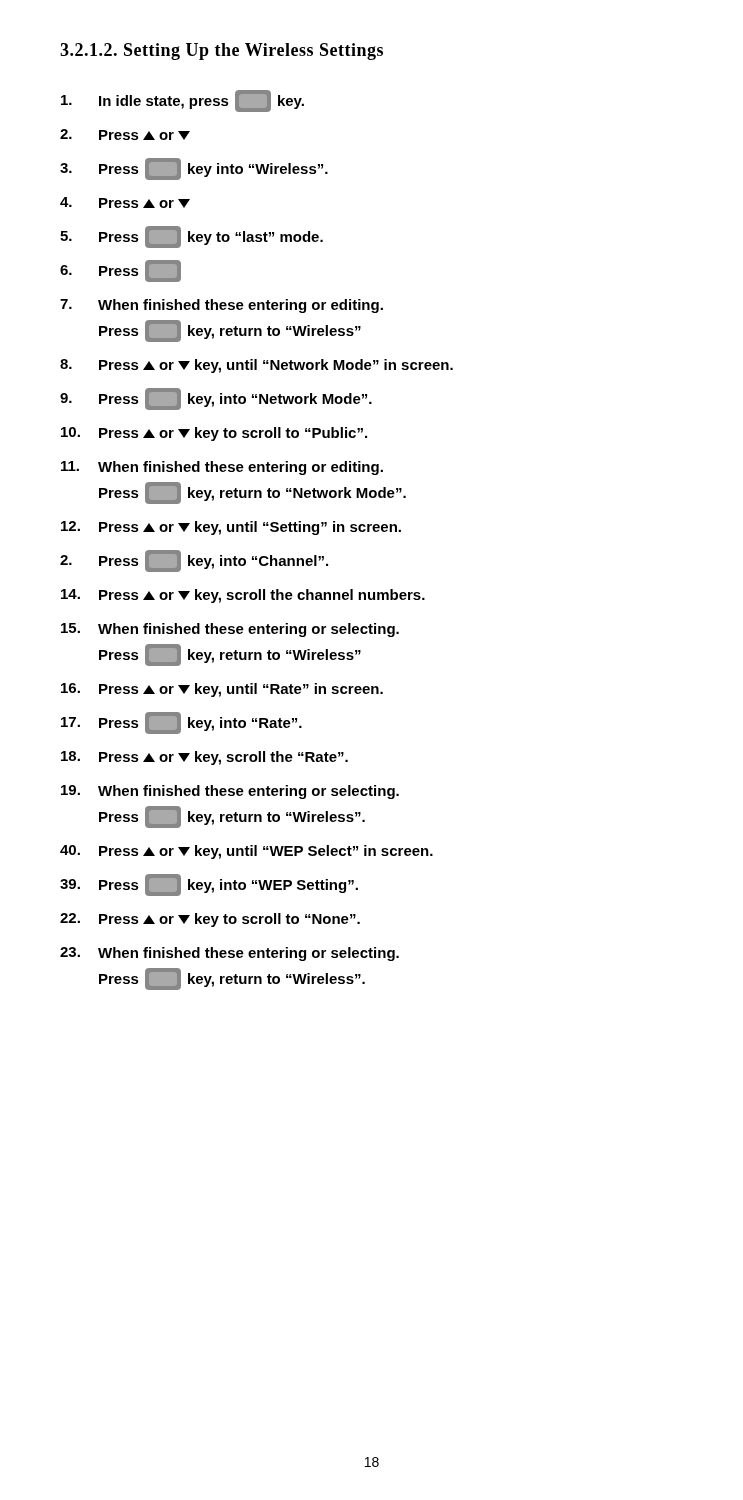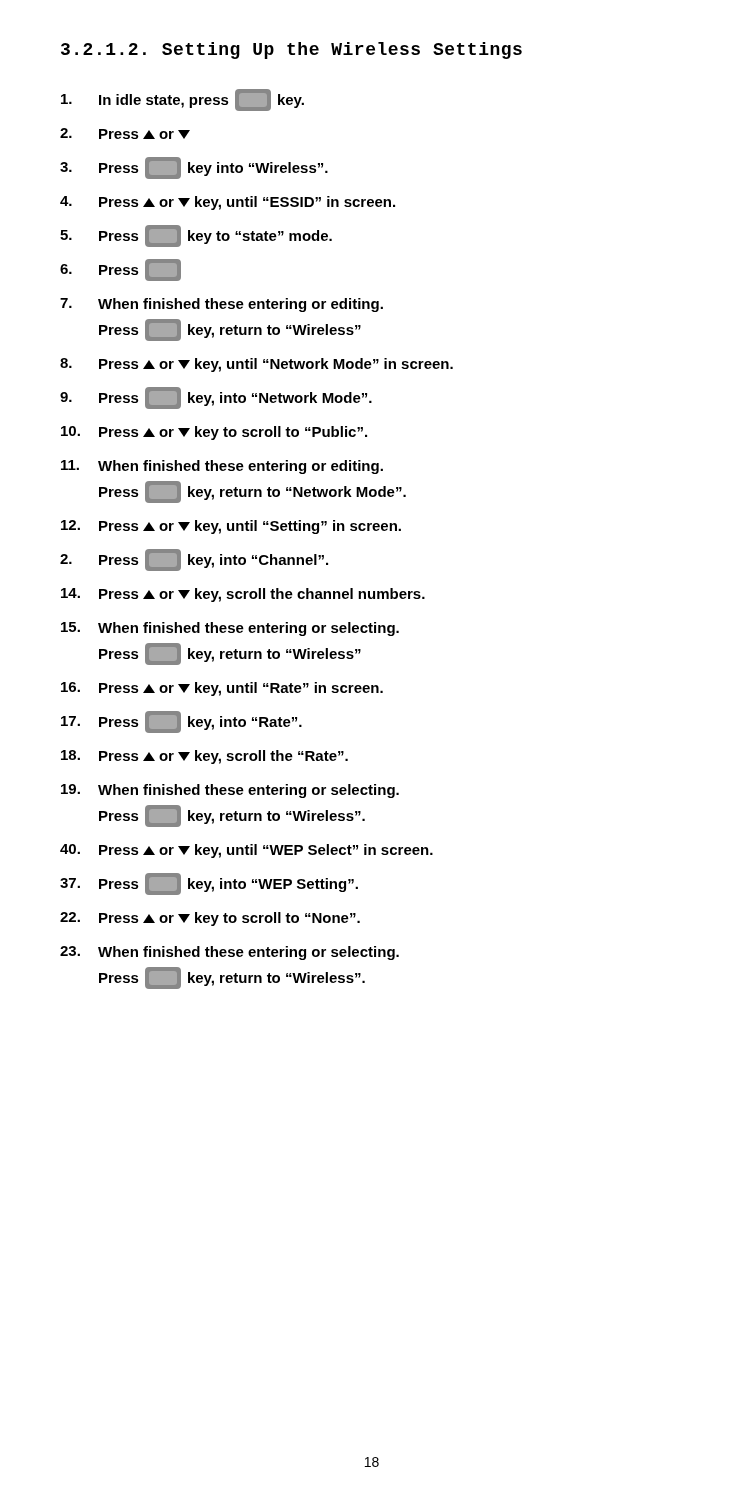--- a/index.html
+++ b/index.html
@@ -18,21 +18,21 @@
 
     .page-container {
       width: 743px;
       min-height: 1500px;
       background: #ffffff;
       padding: 40px 60px 60px 60px;
       position: relative;
     }
 
     .page-title {
-      font-family: Liberation Mono, monospace;
+      font-family: Liberation Serif, serif;
       font-size: 18px;
       font-weight: bold;
       margin-bottom: 28px;
       letter-spacing: 0.5px;
     }
 
     .instructions-list {
       list-style: none;
       padding: 0;
     }
@@ -137,30 +137,30 @@
           <div style="display: flex; align-items: center; flex-wrap: wrap; gap: 3px; font-weight: bold; font-size: 15px; line-height: 1.6;">
             <span>Press</span> 
             <span class="key-icon"></span> 
             <span>key into “Wireless”.</span>
           </div>
         </div>
       </li>
       <li class="instruction-item">
         <span class="instruction-number">4.</span>
         <div style="display: flex; flex-direction: column; gap: 2px;">
-          <div style="display: flex; align-items: center; flex-wrap: wrap; gap: 3px; font-weight: bold; font-size: 15px; line-height: 1.6;"><span>Press</span> <span class="triangle-up"></span> or <span class="triangle-down"></span> <span>key, until “ESSID” in screen.</span></div>
+          <div style="display: flex; align-items: center; flex-wrap: wrap; gap: 3px; font-weight: bold; font-size: 15px; line-height: 1.6;"><span>Press</span> <span class="triangle-up"></span> or <span class="triangle-down"></span> </div>
         </div>
       </li>
       <li class="instruction-item">
         <span class="instruction-number">5.</span>
         <div style="display: flex; flex-direction: column; gap: 2px;">
           <div style="display: flex; align-items: center; flex-wrap: wrap; gap: 3px; font-weight: bold; font-size: 15px; line-height: 1.6;">
             <span>Press</span> 
             <span class="key-icon"></span> 
-            <span>key to “state” mode.</span>
+            <span>key to “last” mode.</span>
           </div>
         </div>
       </li>
       <li class="instruction-item">
         <span class="instruction-number">6.</span>
         <div style="display: flex; flex-direction: column; gap: 2px;">
           <div style="display: flex; align-items: center; flex-wrap: wrap; gap: 3px; font-weight: bold; font-size: 15px; line-height: 1.6;">
             <span>Press</span> 
             <span class="key-icon"></span> 
           </div>
@@ -284,21 +284,21 @@
           </div>
         </div>
       </li>
       <li class="instruction-item">
         <span class="instruction-number">40.</span>
         <div style="display: flex; flex-direction: column; gap: 2px;">
           <div style="display: flex; align-items: center; flex-wrap: wrap; gap: 3px; font-weight: bold; font-size: 15px; line-height: 1.6;"><span>Press</span> <span class="triangle-up"></span> or <span class="triangle-down"></span> <span>key, until “WEP Select” in screen.</span></div>
         </div>
       </li>
       <li class="instruction-item">
-        <span class="instruction-number">37.</span>
+        <span class="instruction-number">39.</span>
         <div style="display: flex; flex-direction: column; gap: 2px;">
           <div style="display: flex; align-items: center; flex-wrap: wrap; gap: 3px; font-weight: bold; font-size: 15px; line-height: 1.6;">
             <span>Press</span> 
             <span class="key-icon"></span> 
             <span>key, into “WEP Setting”.</span>
           </div>
         </div>
       </li>
       <li class="instruction-item">
         <span class="instruction-number">22.</span>

